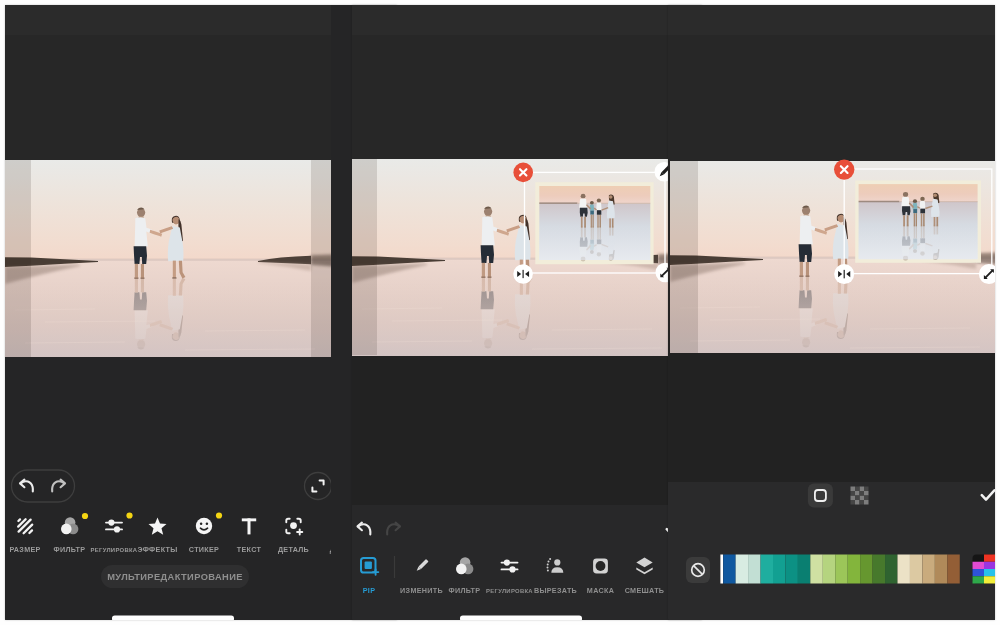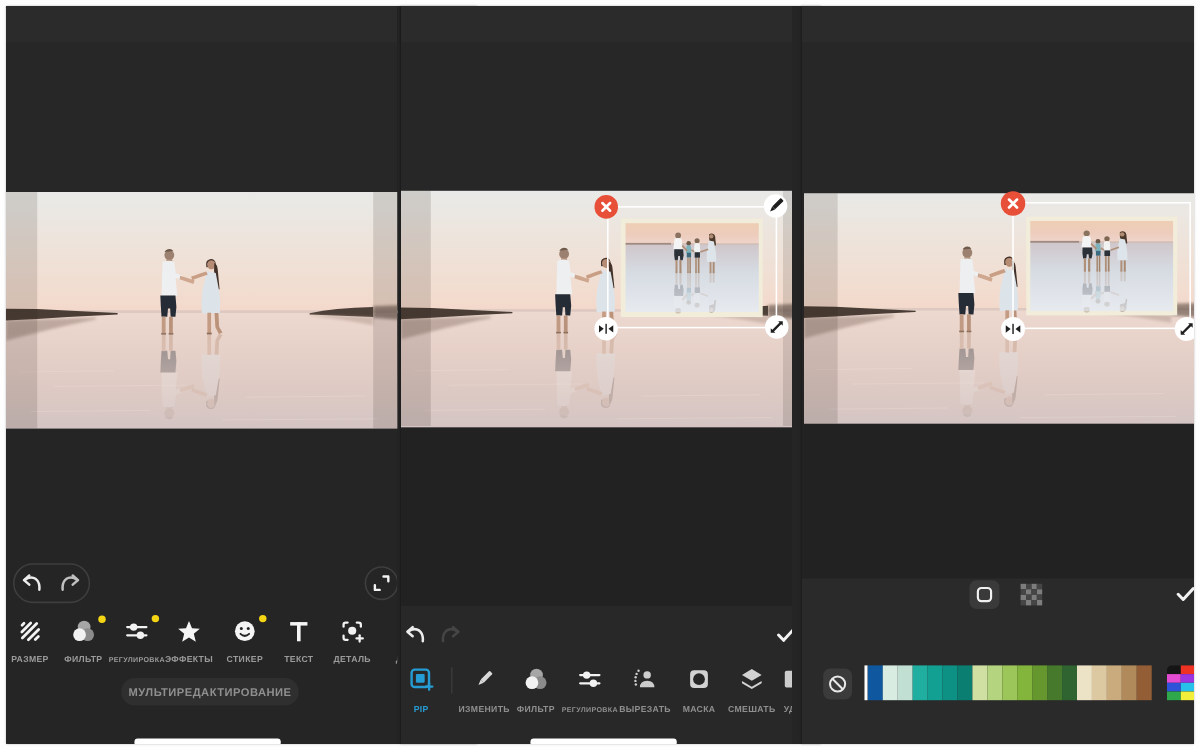--- a/index.html
+++ b/index.html
@@ -1,19 +1,19 @@
 <!DOCTYPE html>
 <html><head>
 <meta charset="utf-8">
 <style>
   html,body{margin:0;padding:0;background:#fefefe;width:1000px;height:625px;overflow:hidden;}
   body{font-family:"Liberation Sans", sans-serif;position:relative;}
   .panel{position:absolute;top:4.5px;height:615px;background:#252526;box-shadow:0 0 2px rgba(0,0,0,.28);border-radius:1px;overflow:hidden;}
   #p1{left:4.5px;width:392px;}
-  #p2{left:334px;width:350px;}
+  #p2{left:352px;width:350px;}
   #p3{left:667.5px;width:327.5px;}
   .panel svg{position:absolute;left:0;top:0;}
 </style>
 </head>
 <body>
 
 <svg width="0" height="0" style="position:absolute">
 <defs>
   <linearGradient id="skyG" x1="0" y1="0" x2="0" y2="1">
     <stop offset="0" stop-color="#e9eae8"></stop>

